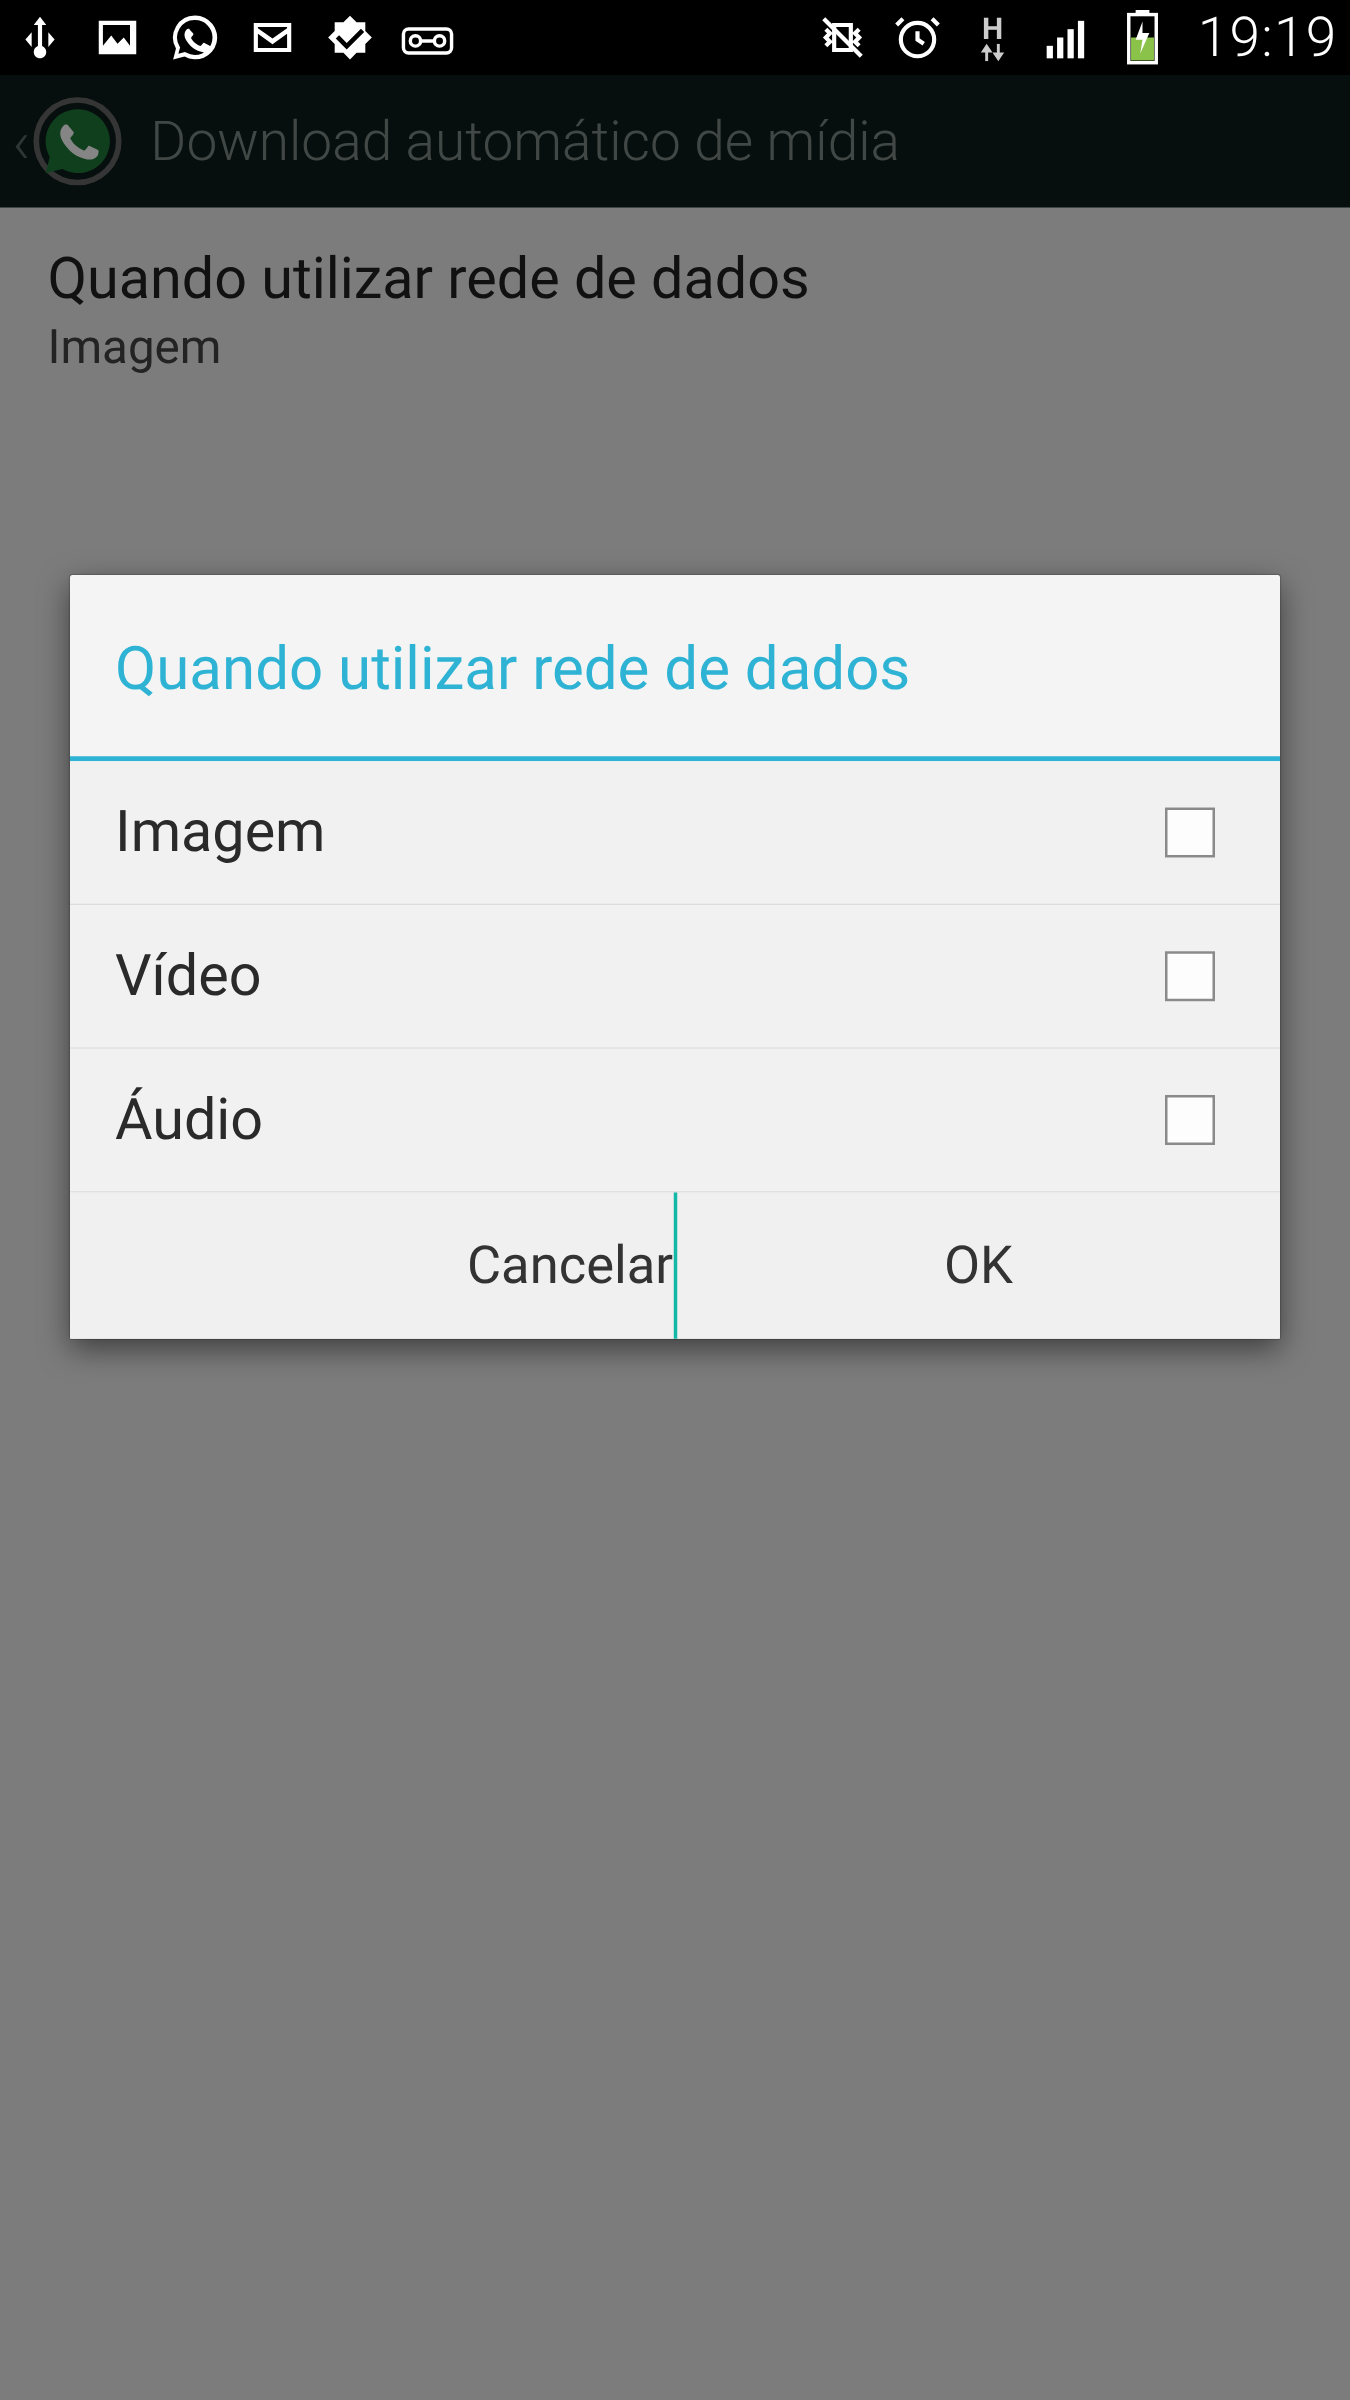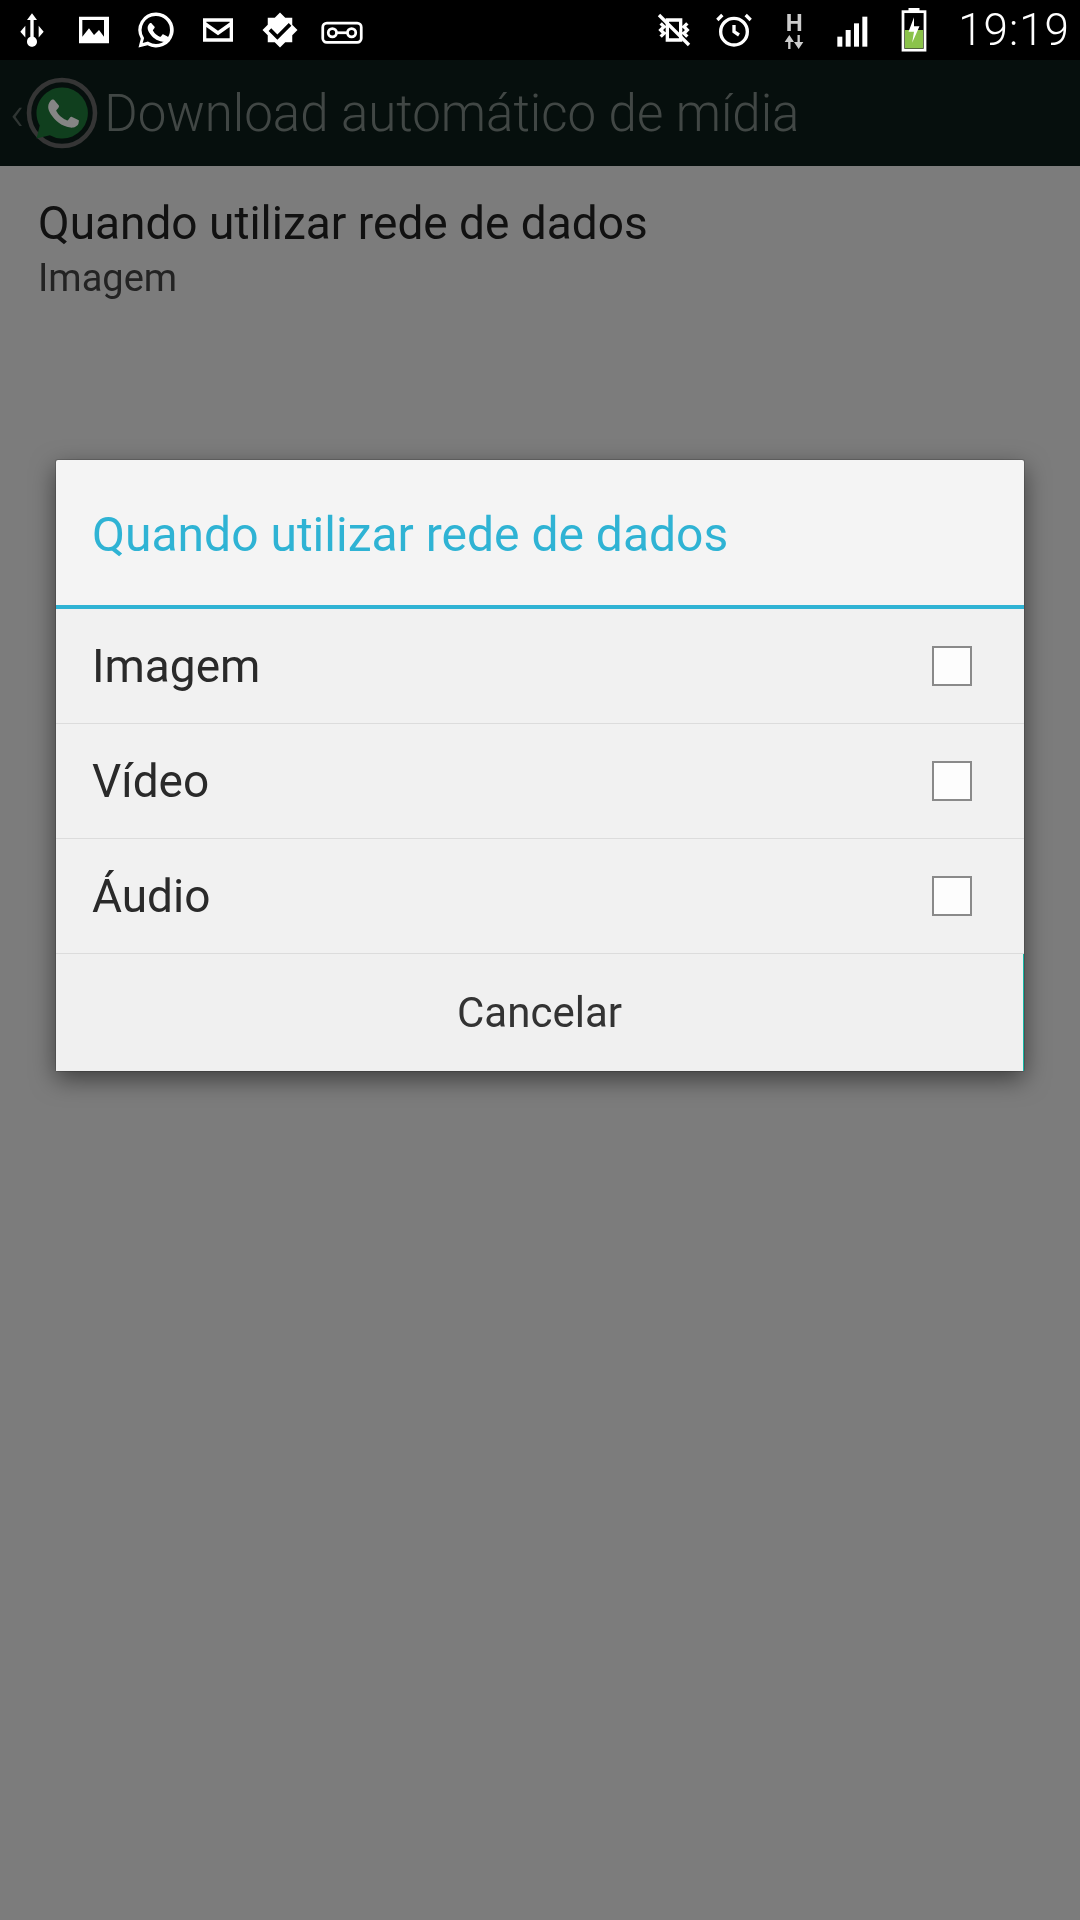--- a/index.html
+++ b/index.html
@@ -24,21 +24,21 @@
     .app-bar {
       height: 106px;
       background: #0d1e1a;
       display: flex;
       align-items: center;
       padding: 0 10px;
       gap: 6px;
     }
     .back-caret { color: #5a6662; font-size: 48px; font-weight: 300; margin-right: -4px; }
     .wa-logo { width: 72px; height: 72px; display:flex; align-items:center; justify-content:center; }
-    .app-title { color: #7e8884; font-size: 51px; font-weight: 300; margin-left: 0; }
+    .app-title { color: #7e8884; font-size: 44px; font-weight: 300; margin-left: 16px; }
 
     
     .settings { padding: 0 20px; }
     .setting-item { padding: 30px 18px 24px; border-bottom: 1px solid #d8d8d8; }
     .setting-title { font-size: 46px; color: #222; }
     .setting-sub { font-size: 38px; color: #444; margin-top: 6px; }
     .setting-item:last-child { border-bottom: none; }
 
     
     .scrim {
@@ -83,21 +83,21 @@
     }
     .dialog-buttons { display: flex; }
     .dialog-button {
       flex: 1;
       text-align: center;
       font-size: 42px;
       color: #333;
       padding: 34px 0;
       background: #f0f0f0;
     }
-    .dialog-button:first-child { border-right: 1px solid #14b8a6; }
+    .dialog-button:first-child { border-right: 3px solid #14b8a6; text-align: right; }
 
     svg { display: block; }
   </style>
 </head>
 <body>
 
 <div class="status-bar" style="position:relative; z-index:30;">
   <div class="status-left">
     <span class="status-icon">
       <svg viewBox="0 0 24 24" width="40" height="40" fill="#fff">
@@ -205,14 +205,15 @@
     <span class="option-label">Vídeo</span>
     <span class="checkbox"></span>
   </div>
   <div class="dialog-option">
     <span class="option-label">Áudio</span>
     <span class="checkbox"></span>
   </div>
 
   <div class="dialog-buttons">
     <div class="dialog-button">Cancelar</div>
+    <div class="dialog-button">OK</div>
   </div>
 </div>
 
 </body></html>

